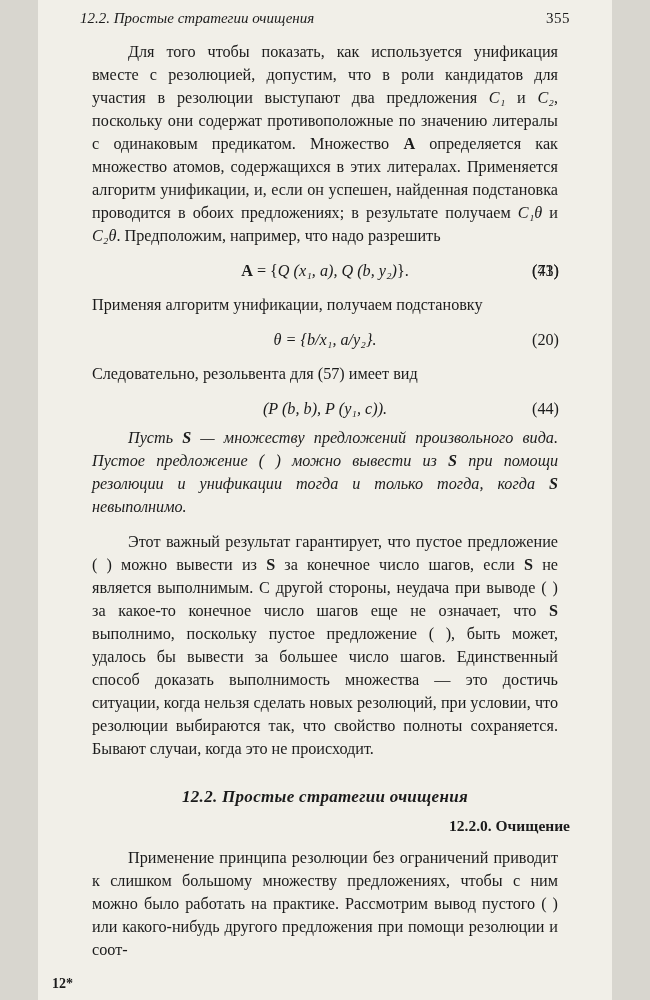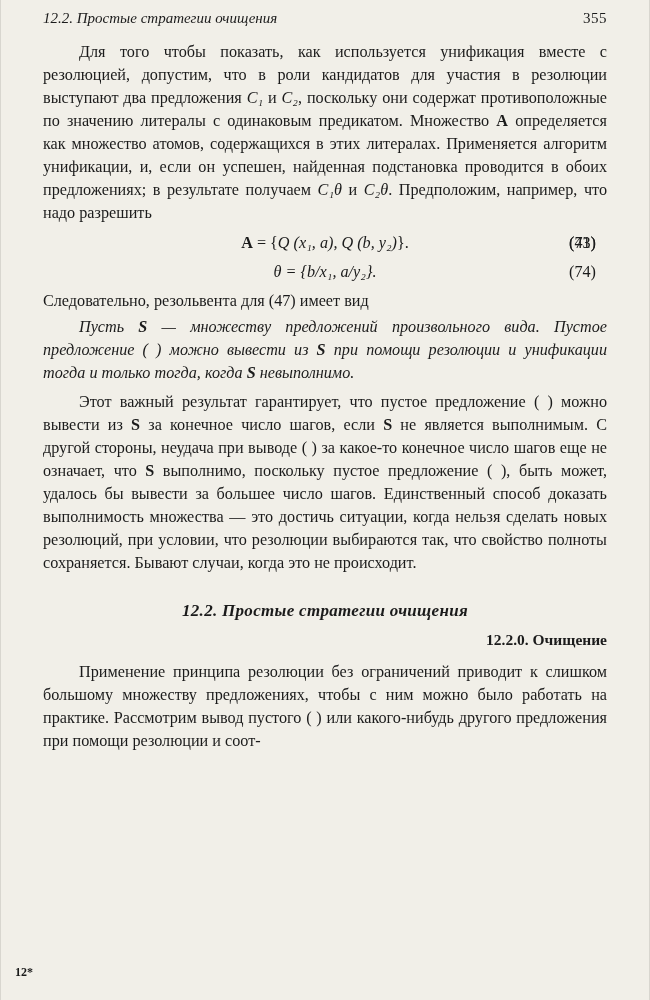--- a/index.html
+++ b/index.html
@@ -2,40 +2,40 @@
 <html lang="ru"><head>
 <meta charset="utf-8">
 <style>
   html,body{margin:0;padding:0;}
   body{
     background:#d8d6cf;
     font-family:"Liberation Serif","DejaVu Serif",serif;
   }
   .page{
     position:relative;
-    width:648px;
+    width:574px;
     height:1000px;
     margin:0 auto;
     background:#f1efe8;
     color:#1b1b1b;
     box-sizing:border-box;
     padding:10px 42px 30px 42px;
     overflow:hidden;
   }
   .running-header{
     display:flex;
     justify-content:space-between;
     align-items:baseline;
     font-size:15px;
     margin-bottom:14px;
   }
   .hdr-left{font-style:italic;}
   .hdr-right{letter-spacing:.5px;}
   p.para{
-    margin:0;
+    margin:12px;
     font-size:16.2px;
     line-height:23px;
     text-align:justify;
   }
   p.indent{text-indent:36px;}
   p.theorem{font-style:italic; margin-top:3px;}
   p.spaced-top{margin-top:6px;}
   .equation{
     position:relative;
     font-size:16.2px;
@@ -59,22 +59,22 @@
   }
   h3.sub-heading{
     margin:0 0 12px 0;
     text-align:right;
     font-size:15.5px;
     font-weight:bold;
   }
   .footer-sig{
     position:absolute;
     left:14px;
-    bottom:20px;
-    font-size:12px;
+    bottom:8px;
+    font-size:14px;
     font-weight:bold;
   }
   .b{font-weight:bold;}
   .i{font-style:italic;}
 </style>
 </head>
 <body>
 
 <div class="page">
 
@@ -88,28 +88,33 @@
   <div class="equation">
     <span class="eq-num">(41)</span>
   </div>
 
 
   <div class="equation">
     <span class="eq-body"><span class="b">A</span><span> = {</span><span class="i">Q (x₁, a), Q (b, y₂)</span><span>}.</span></span>
     <span class="eq-num">(73)</span>
   </div>
 
+  <p class="para"><span>Применяя алгоритм унификации, получаем подстановку</span></p>
 
   <div class="equation">
     <span class="eq-body"><span class="i">θ = {b/x₁, a/y₂}.</span></span>
-    <span class="eq-num">(74)</span>
+    <span class="eq-num">(20)</span>
   </div>
 
-  <p class="para"><span>Следовательно, резольвента для (47) имеет вид</span></p>
+  <p class="para"><span>Следовательно, резольвента для (57) имеет вид</span></p>
 
+  <div class="equation">
+    <span class="eq-body"><span class="i">(P (b, b),  P (y₁, c)).</span></span>
+    <span class="eq-num">(44)</span>
+  </div>
 
 
   <p class="para indent theorem"><span class="i">Пусть </span><span class="b i">S</span><span class="i"> — множеству предложений произвольного вида. Пустое предложение ( ) можно вывести из </span><span class="b i">S</span><span class="i"> при помощи резолюции и унификации тогда и только тогда, когда </span><span class="b i">S</span><span class="i"> невыполнимо.</span></p>
 
   <p class="para indent spaced-top"><span>Этот важный результат гарантирует, что пустое предложение ( ) можно вывести из </span><span class="b">S</span><span> за конечное число шагов, если </span><span class="b">S</span><span> не является выполнимым. С другой стороны, неудача при выводе ( ) за какое-то конечное число шагов еще не означает, что </span><span class="b">S</span><span> выполнимо, поскольку пустое предложение ( ), быть может, удалось бы вывести за большее число шагов. Единственный способ доказать выполнимость множества — это достичь ситуации, когда нельзя сделать новых резолюций, при условии, что резолюции выбираются так, что свойство полноты сохраняется. Бывают случаи, когда это не происходит.</span></p>
 
   <h2 class="section-heading">12.2. Простые стратегии очищения</h2>
 
   <h3 class="sub-heading">12.2.0. Очищение</h3>
 

